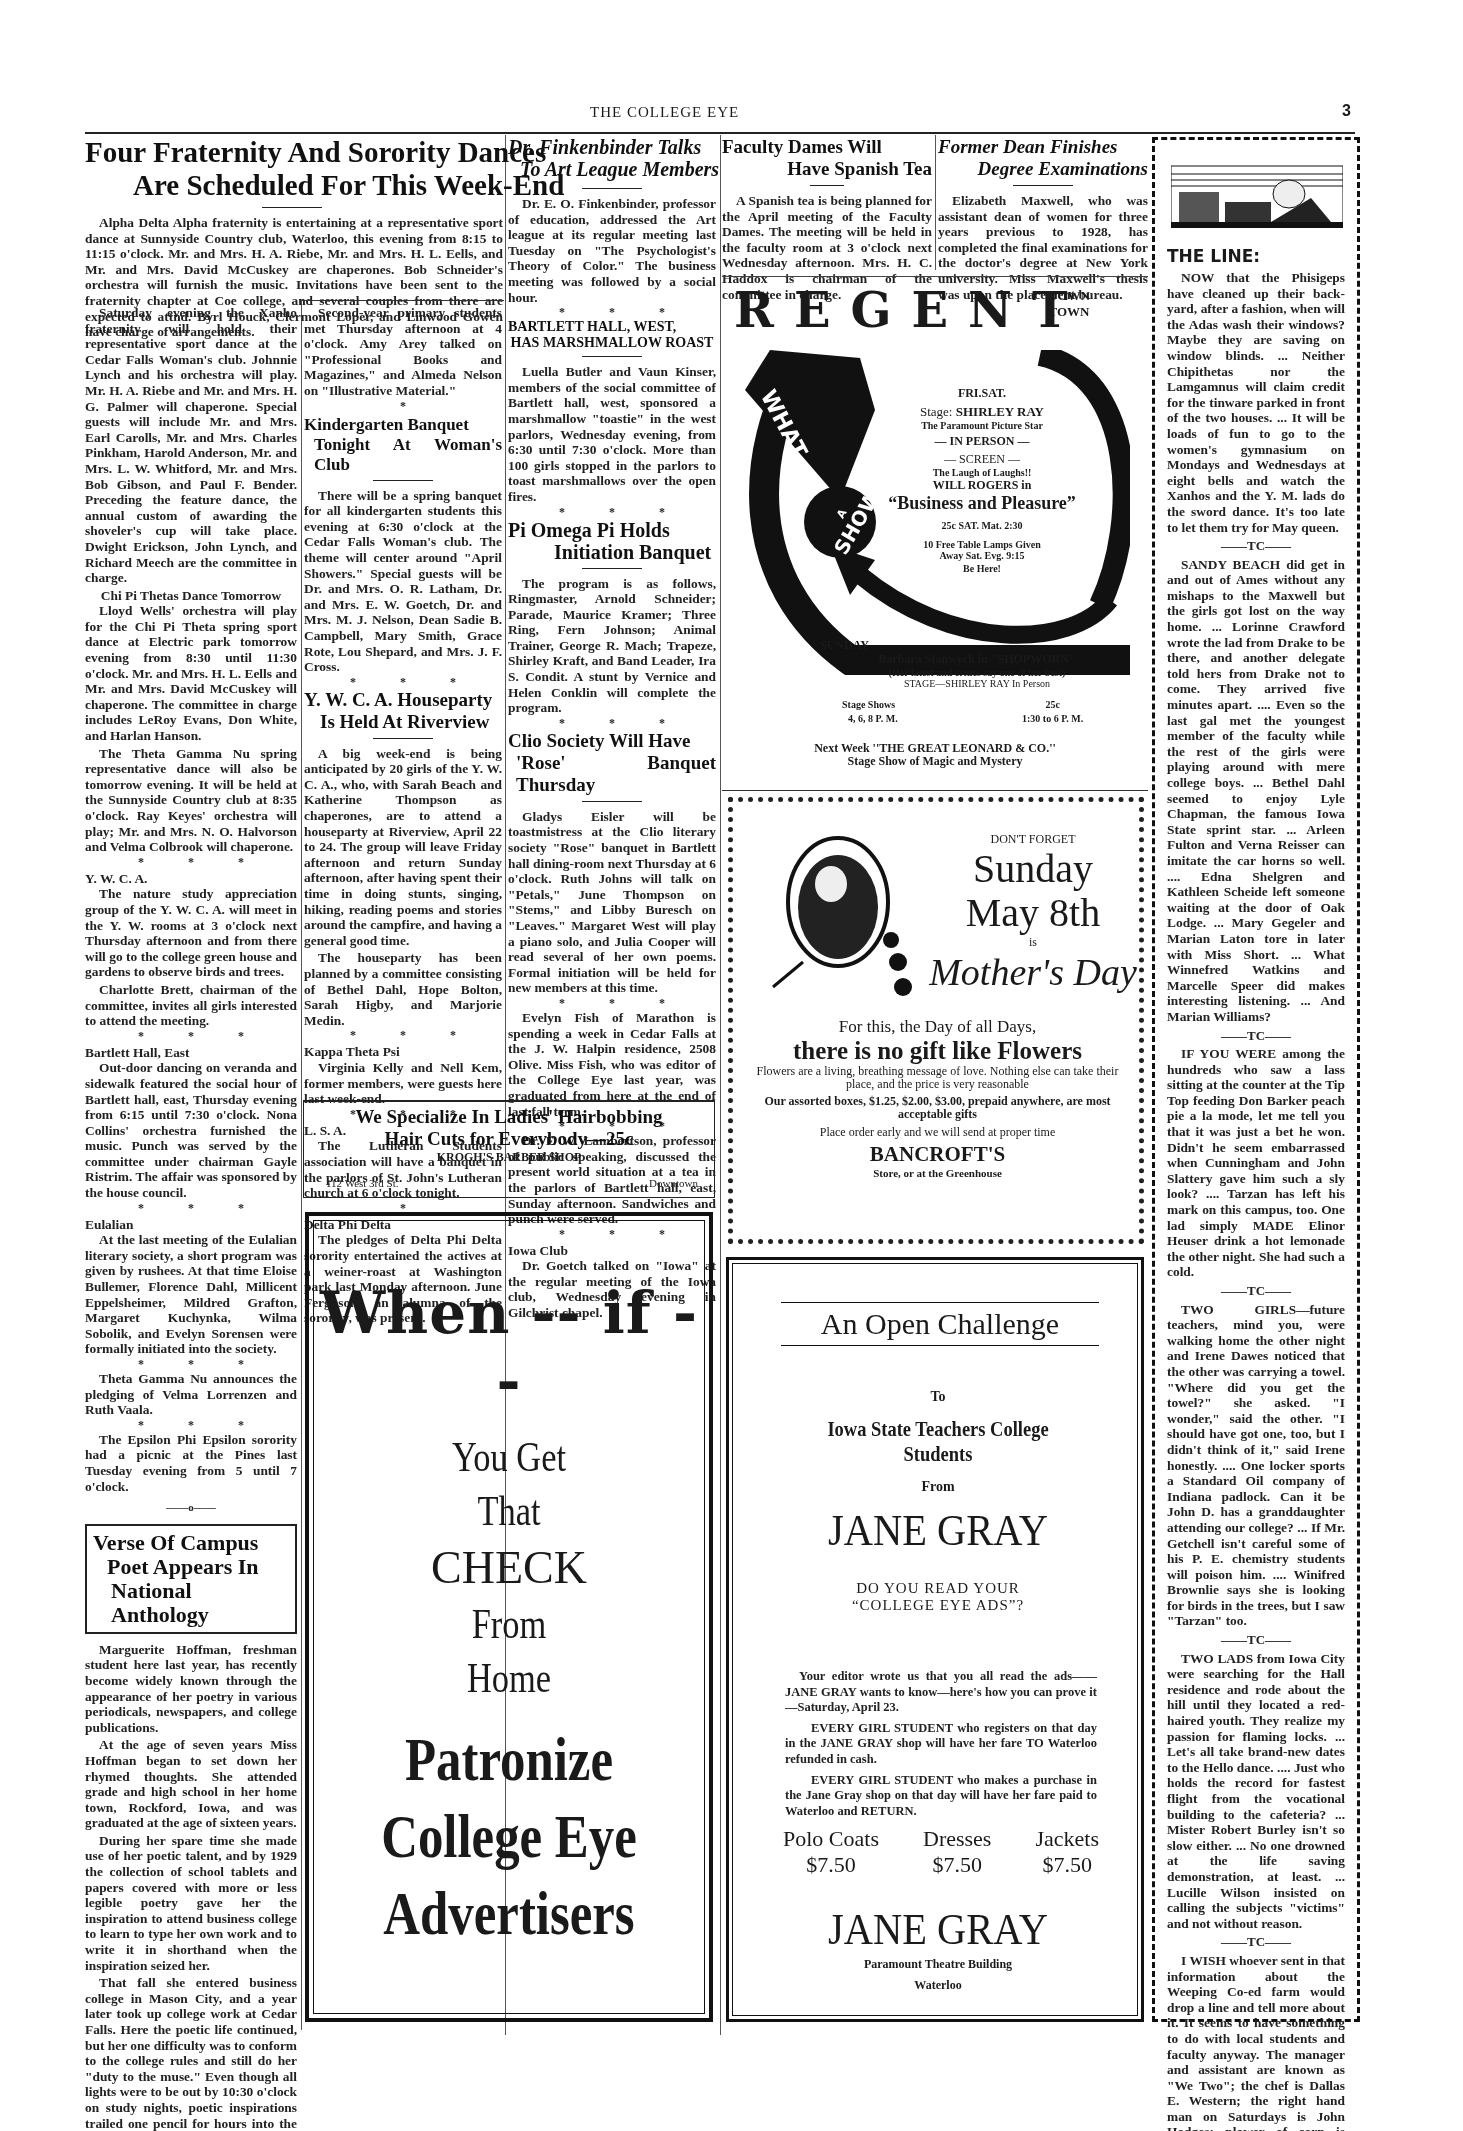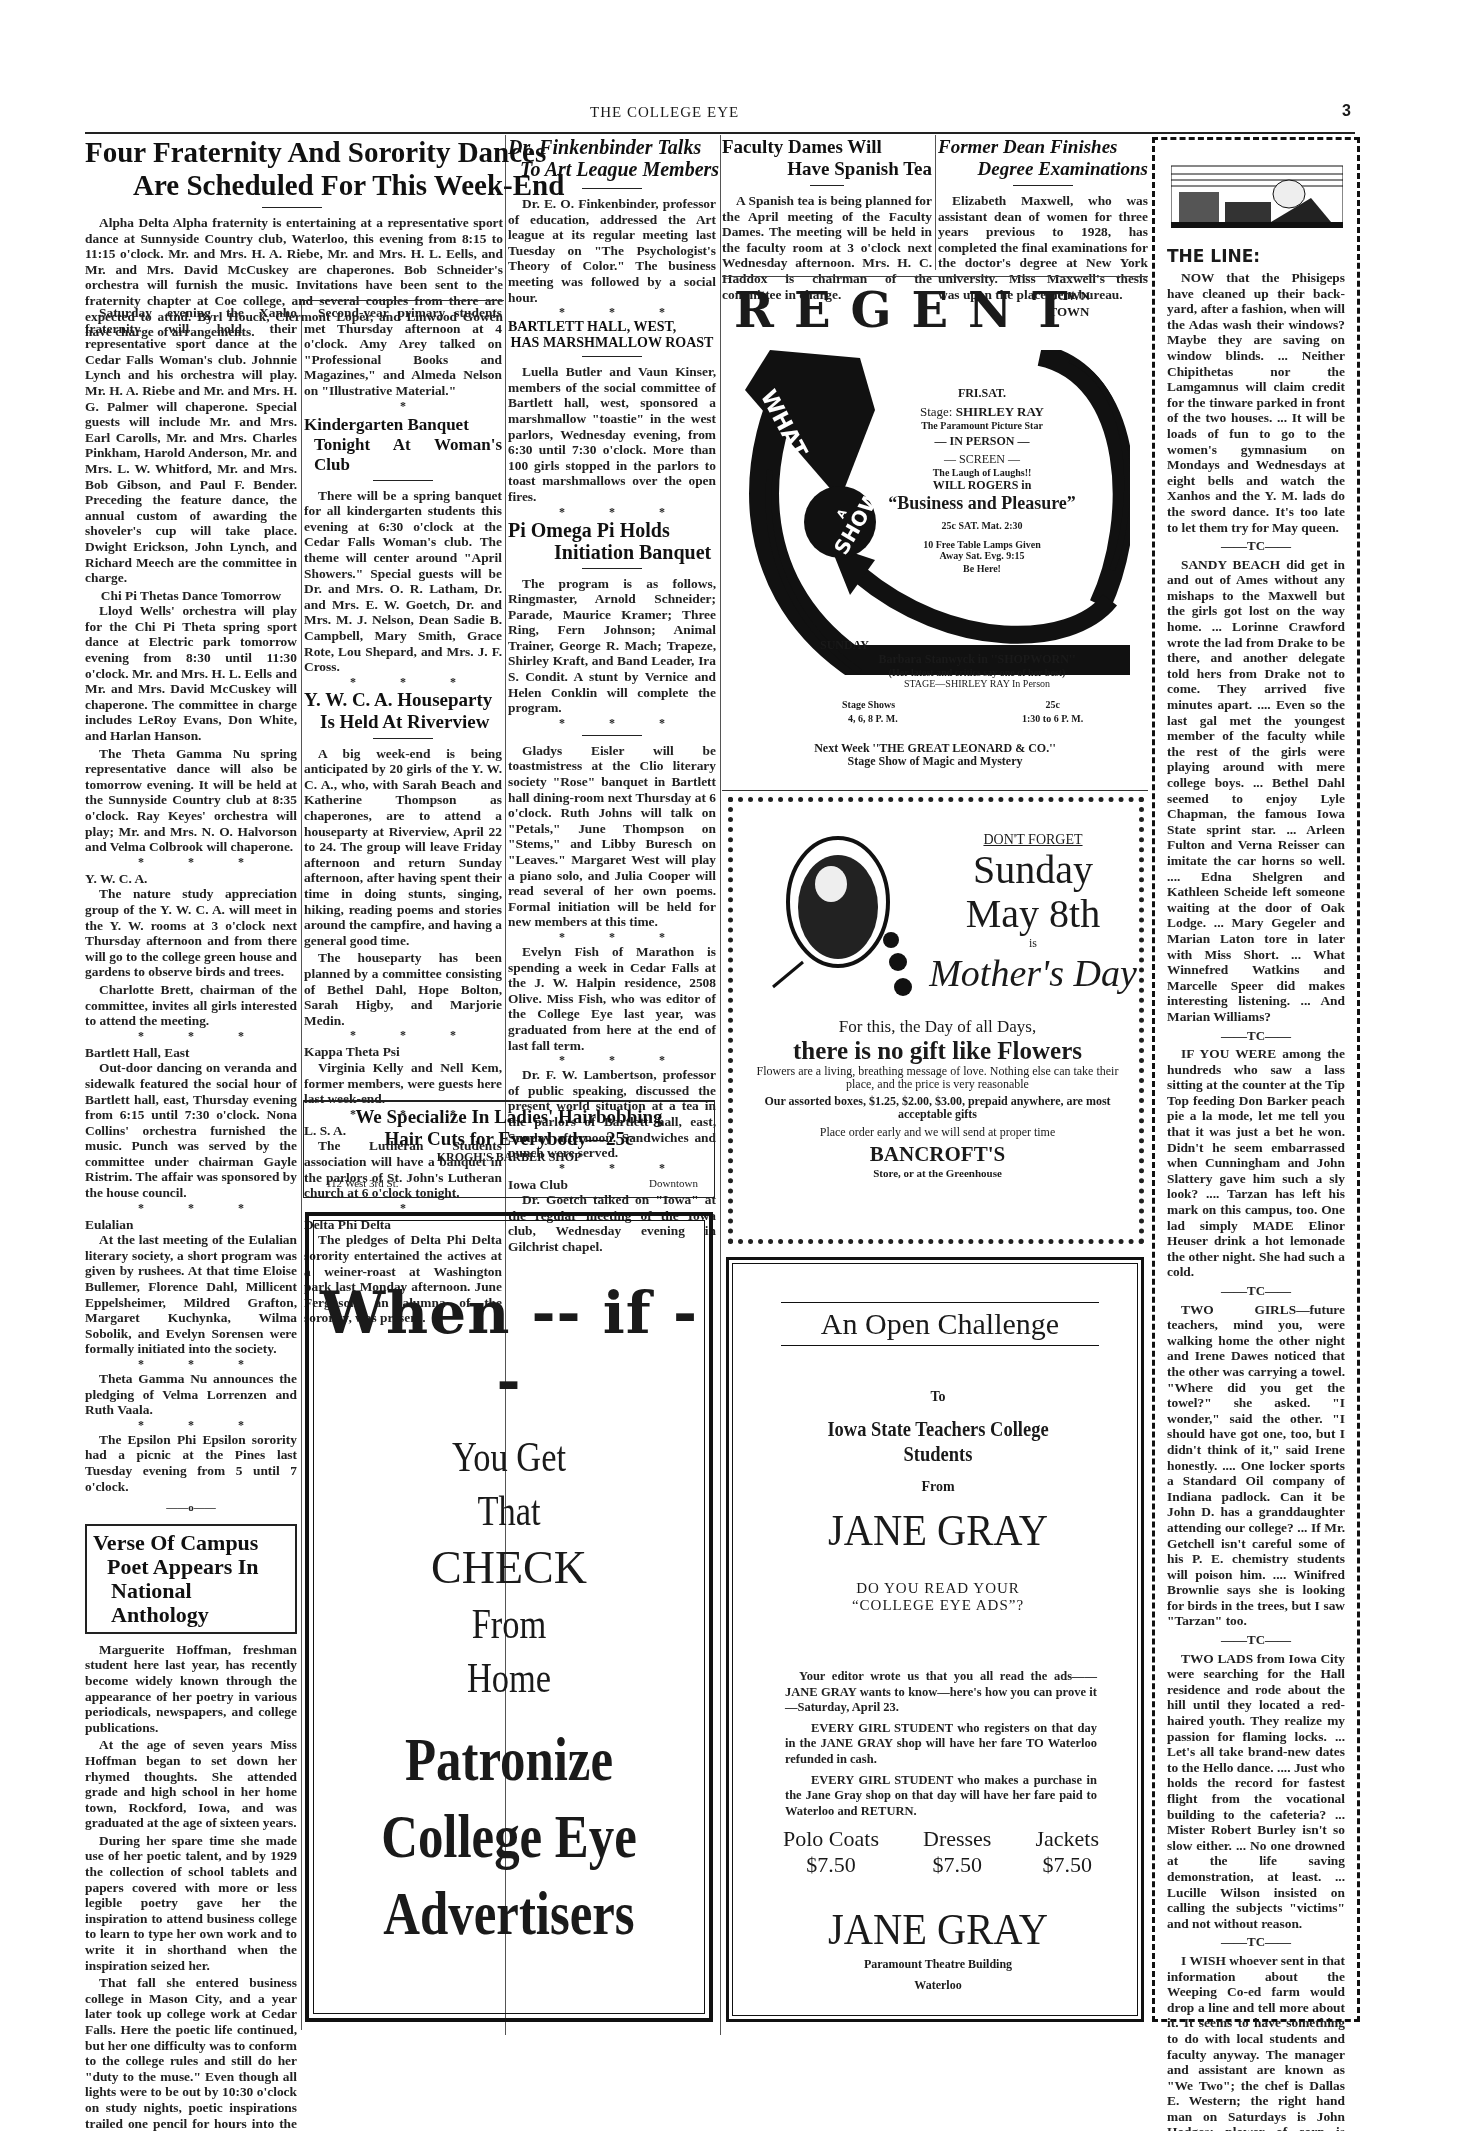--- a/index.html
+++ b/index.html
@@ -119,20 +119,24 @@
   <div class="rule-short"></div>
   <p>Luella Butler and Vaun Kinser, members of the social committee of Bartlett hall, west, sponsored a marshmallow "toastie" in the west parlors, Wednesday evening, from 6:30 until 7:30 o'clock. More than 100 girls stopped in the parlors to toast marshmallows over the open fires.</p>
   <div class="stars">***</div>
   <div class="head-serif" style="font-size:20px;line-height:22px;">
     <div>Pi Omega Pi Holds</div>
     <div style="padding-left:46px;">Initiation Banquet</div>
   </div>
   <div class="rule-short"></div>
   <p>The program is as follows, Ringmaster, Arnold Schneider; Parade, Maurice Kramer; Three Ring, Fern Johnson; Animal Trainer, George R. Mach; Trapeze, Shirley Kraft, and Band Leader, Ira S. Condit. A stunt by Vernice and Helen Conklin will complete the program.</p>
   <div class="stars">***</div>
+  <div class="head-serif" style="font-size:19px;line-height:22px;">
+    <div>Clio Society Will Have</div>
+    <div style="padding-left:8px;">'Rose' Banquet Thursday</div>
+  </div>
   <div class="rule-short"></div>
   <p>Gladys Eisler will be toastmistress at the Clio literary society "Rose" banquet in Bartlett hall dining-room next Thursday at 6 o'clock. Ruth Johns will talk on "Petals," June Thompson on "Stems," and Libby Buresch on "Leaves." Margaret West will play a piano solo, and Julia Cooper will read several of her own poems. Formal initiation will be held for new members at this time.</p>
   <div class="stars">***</div>
   <p>Evelyn Fish of Marathon is spending a week in Cedar Falls at the J. W. Halpin residence, 2508 Olive. Miss Fish, who was editor of the College Eye last year, was graduated from here at the end of last fall term.</p>
   <div class="stars">***</div>
   <p>Dr. F. W. Lambertson, professor of public speaking, discussed the present world situation at a tea in the parlors of Bartlett hall, east, Sunday afternoon. Sandwiches and punch were served.</p>
   <div class="stars">***</div>
   <div class="sub">Iowa Club</div>
   <p>Dr. Goetch talked on "Iowa" at the regular meeting of the Iowa club, Wednesday evening in Gilchrist chapel.</p>
 </div>
@@ -244,21 +248,21 @@
   <svg class="abs" style="left:30px;top:20px;" width="160" height="180" viewBox="0 0 160 180">
     <ellipse cx="75" cy="80" rx="50" ry="64" fill="#fff" stroke="#111" stroke-width="4"></ellipse>
     <ellipse cx="75" cy="85" rx="40" ry="52" fill="#222"></ellipse>
     <ellipse cx="68" cy="62" rx="16" ry="18" fill="#eee"></ellipse>
     <circle cx="135" cy="140" r="9" fill="#111"></circle>
     <circle cx="128" cy="118" r="8" fill="#111"></circle>
     <circle cx="140" cy="165" r="9" fill="#111"></circle>
     <line x1="10" y1="165" x2="40" y2="140" stroke="#111" stroke-width="3"></line>
   </svg>
   <div class="abs center" style="left:190px;top:30px;width:220px;font-family:'Liberation Serif',serif;">
-    <div style="font-size:14px;text-decoration:underline;">DON'T FORGET</div>
+    <div style="font-size:12px;">DON'T FORGET</div>
     <div style="font-size:40px;line-height:44px;">Sunday</div>
     <div style="font-size:40px;line-height:44px;">May 8th</div>
     <div style="font-size:12px;">is</div>
     <div style="font-size:38px;font-style:italic;line-height:44px;">Mother's Day</div>
   </div>
   <div class="abs center" style="left:12px;top:215px;width:385px;font-family:'Liberation Serif',serif;">
     <div style="font-size:17px;">For this, the Day of all Days,</div>
     <div style="font-size:25px;font-weight:bold;white-space:nowrap;">there is no gift like Flowers</div>
     <div style="font-size:12px;line-height:13px;">Flowers are a living, breathing message of love. Nothing else can take their place, and the price is very reasonable</div>
     <div style="font-size:12px;font-weight:bold;line-height:13px;margin-top:4px;padding:0 10px;">Our assorted boxes, $1.25, $2.00, $3.00, prepaid anywhere, are most acceptable gifts</div>

